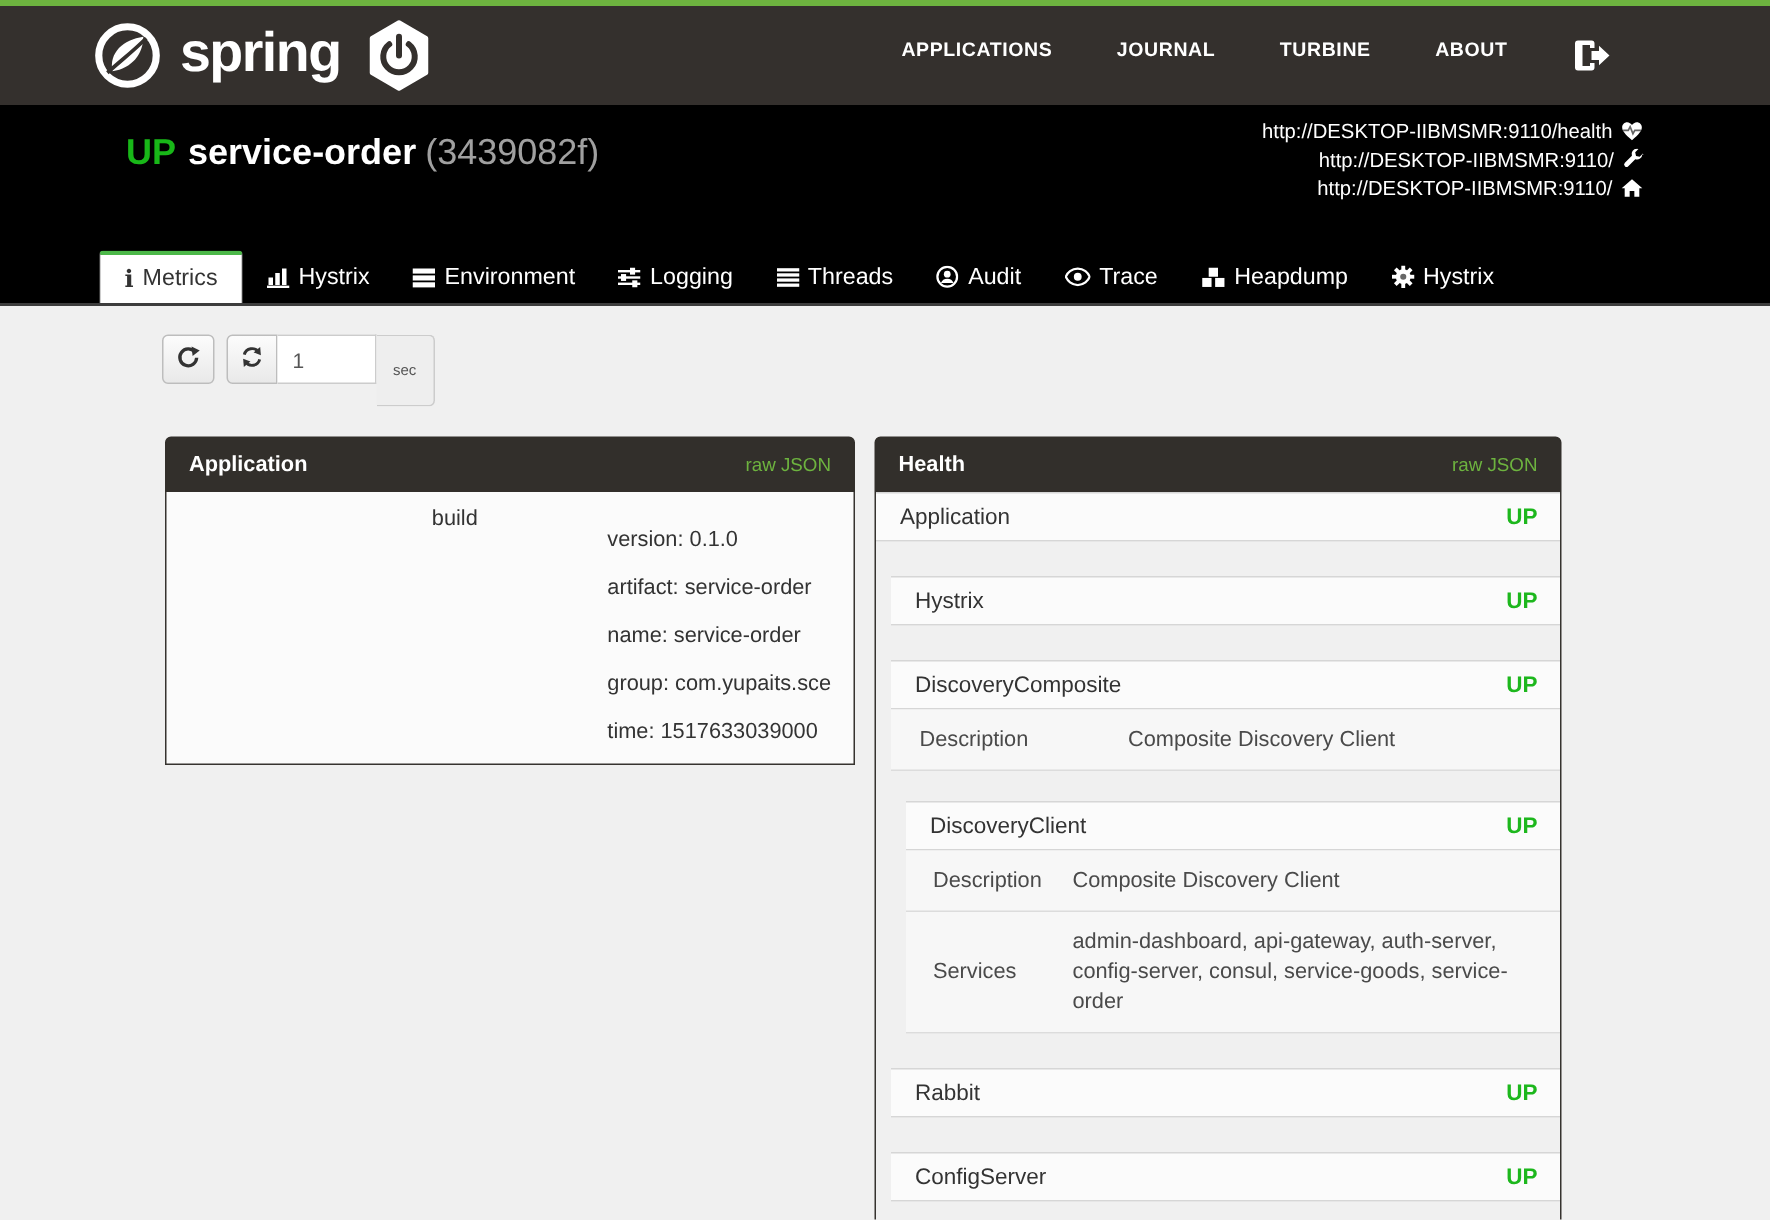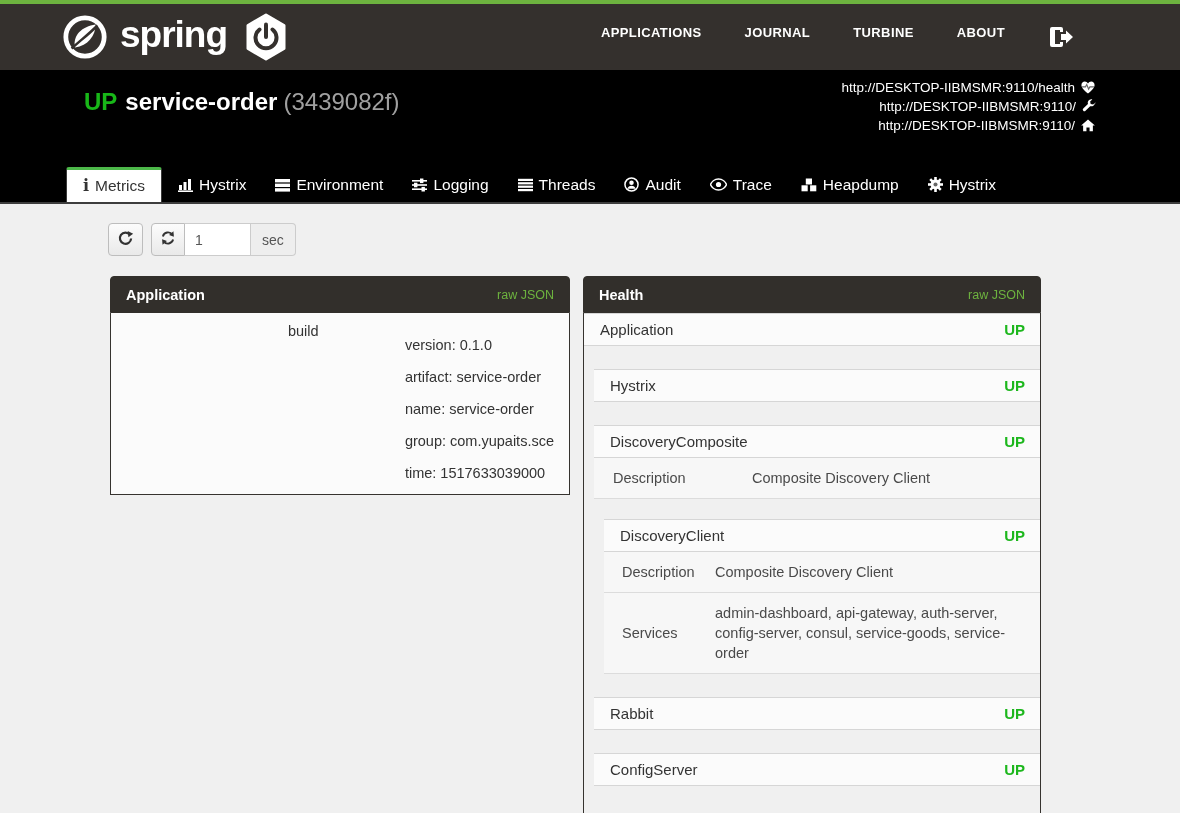--- a/index.html
+++ b/index.html
@@ -61,23 +61,23 @@
     color:#333; cursor:pointer;
   }
   .input-group { display:flex; margin-left:8px; }
   .input-group .btn { border-radius:4px 0 0 4px; }
   .interval-input {
     height:33px; width:66px; border:1px solid #ccc; border-left:0;
     padding:0 10px; font-size:14px; color:#555; outline:none;
     font-family:"Liberation Sans", sans-serif;
   }
   .addon {
-    height:33px; background:#eee; border:1px solid #ccc; border-left:0;
+    height:48px; background:#eee; border:1px solid #ccc; border-left:0;
     border-radius:0 4px 4px 0; display:flex; align-items:center;
-    padding:0 11px; font-size:14px; color:#555;
+    padding:0 11px; font-size:10px; color:#555;
   }
 
   
   .panels { display:flex; align-items:flex-start; margin:20px 0 0 110px; gap:13px; }
   .panel-header {
     height:37px; background:#322f2b; border:1px solid #322f2b;
     border-radius:4px 4px 0 0; color:#fff;
     display:flex; align-items:center; justify-content:space-between; padding:0 15px;
   }
   .panel-title { font-size:14.5px; font-weight:bold; }

